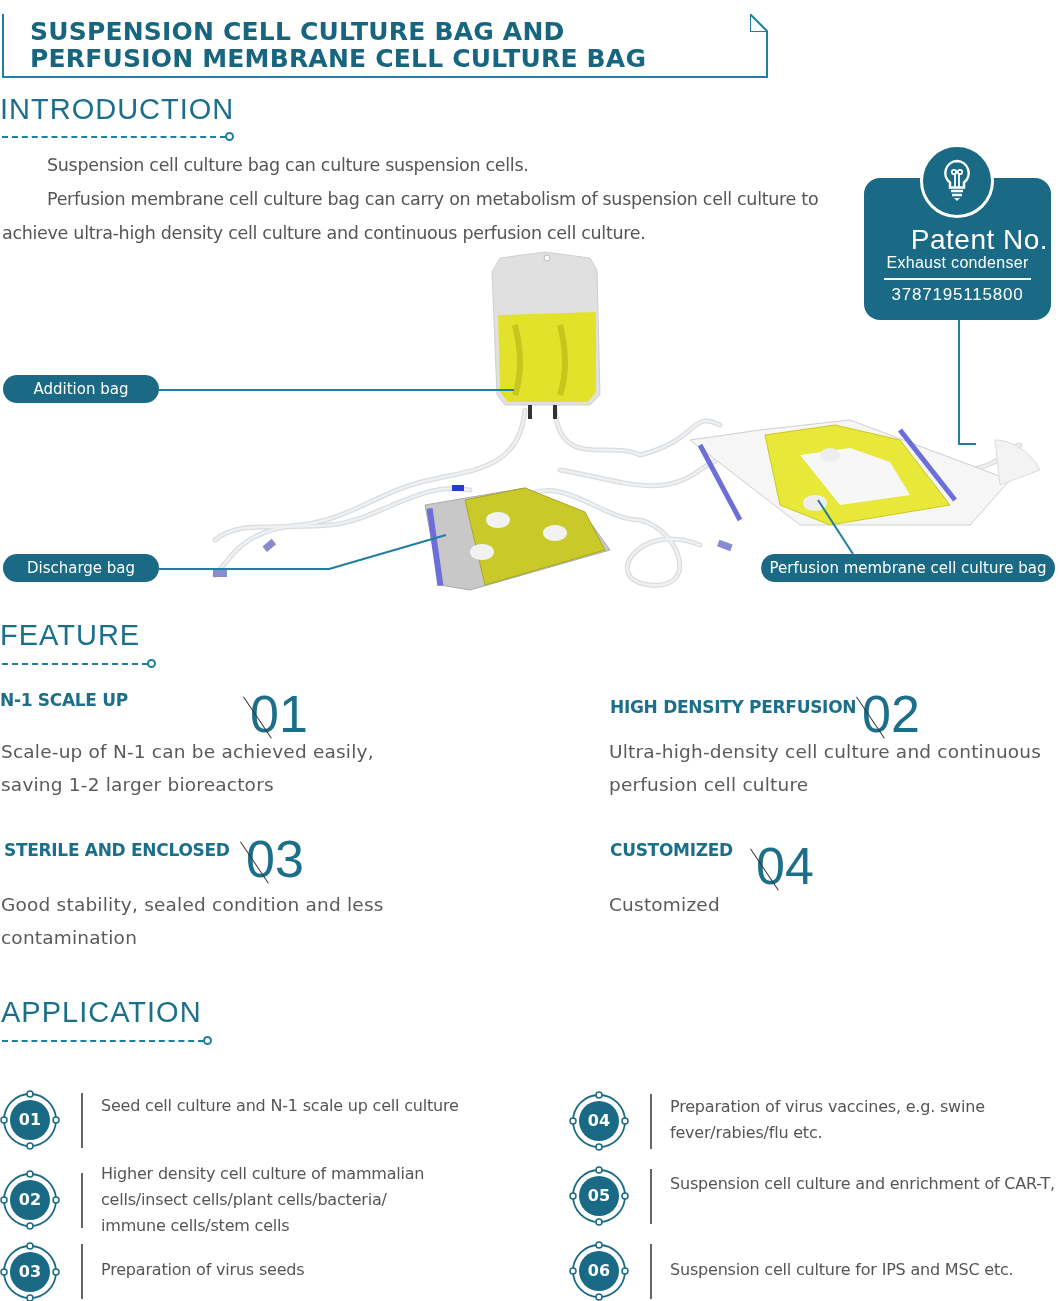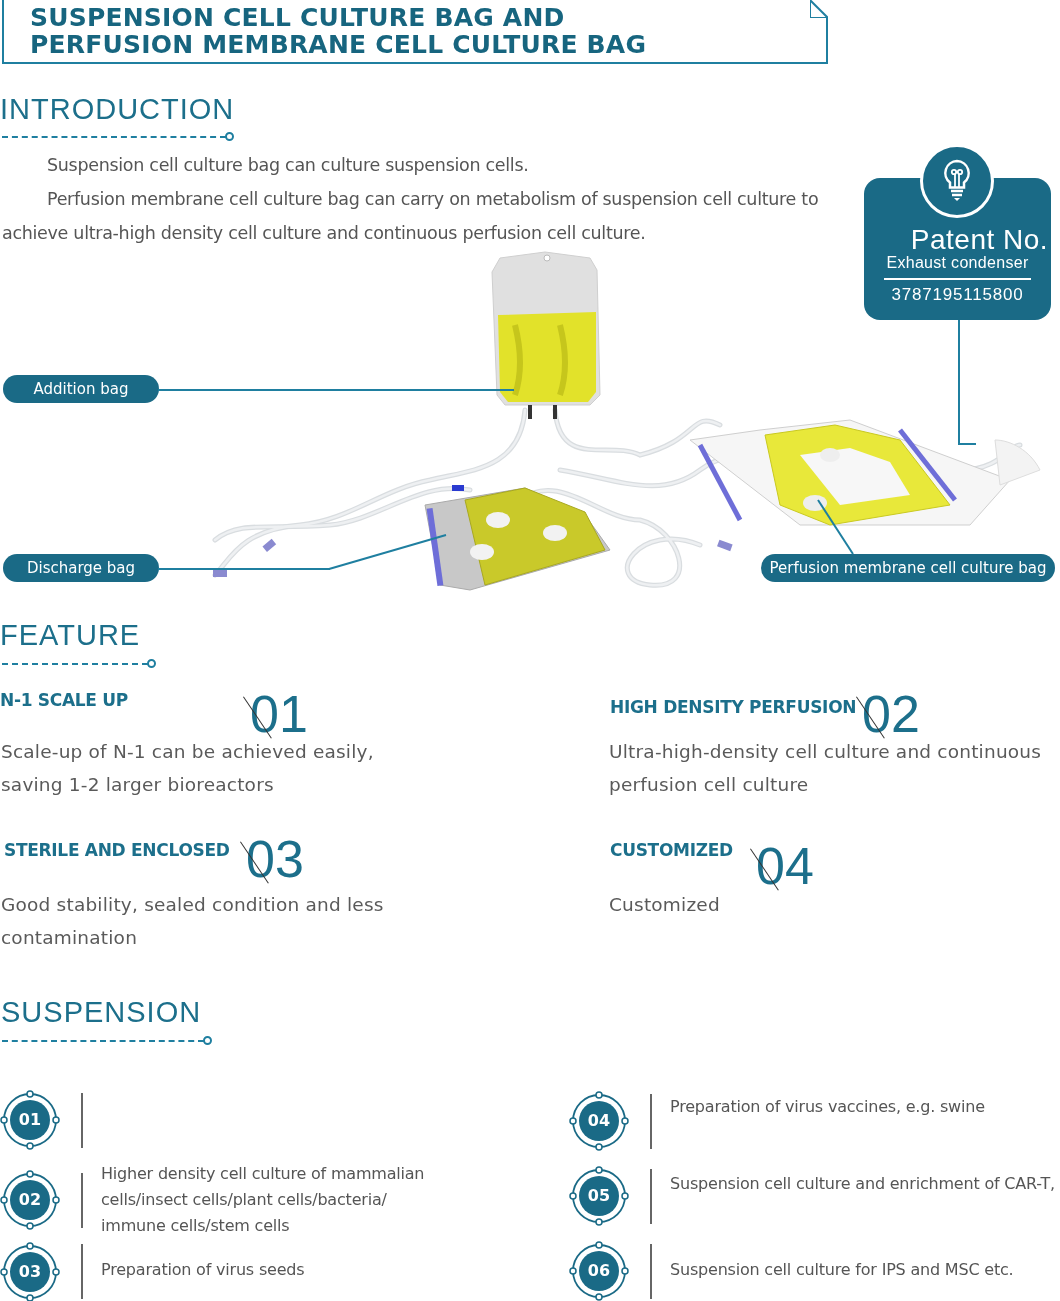--- a/index.html
+++ b/index.html
@@ -1,21 +1,21 @@
 <!DOCTYPE html>
 <html><head>
 <meta charset="utf-8">
 <style>
   * { box-sizing: border-box; margin: 0; padding: 0; }
   html, body { width: 1060px; height: 1301px; background: #ffffff; overflow: hidden; }
   body { position: relative; font-family: "Liberation Sans", sans-serif; color: #4a4a4a; }
   .abs { position: absolute; }
 
   
-  .banner { left: 2px; top: 0; width: 826px; height: 64px; border: 2px solid #1f7fa0; border-top: none; }
+  .banner { left: 2px; top: 14px; width: 766px; height: 64px; border: 2px solid #1f7fa0; border-top: none; }
   .banner-fold { right: -2px; top: 0; width: 18px; height: 18px; }
   .banner-title { left: 26px; top: 4px; font-family: "DejaVu Sans", sans-serif; font-weight: bold; font-size: 25px; line-height: 27px; color: #17657f; letter-spacing: 0.2px; }
 
   
   .sec-title { font-family: "Liberation Sans", sans-serif; font-size: 29px; color: #1c6f8b; letter-spacing: 1px; }
   .dots { height: 6px; border-top: 2px dashed #1f7fa0; }
   .dot-end { width: 9px; height: 9px; border: 2px solid #1f7fa0; border-radius: 50%; background: #fff; }
 
   .intro-p { font-family: "DejaVu Sans", sans-serif; font-size: 17.5px; color: #555; line-height: 34px; letter-spacing: -0.3px; }
 
@@ -178,37 +178,38 @@
 <div class="abs feat-num" style="left:246px;top:833px;">03</div>
 <div class="abs feat-slash" style="left:240px;top:842px;height:50px;transform:rotate(-34deg);"></div>
 <div class="abs feat-desc" style="left:1px;top:888px;">Good stability, sealed condition and less</div>
 <div class="abs feat-desc" style="left:1px;top:921px;">contamination</div>
 
 <div class="abs feat-title" style="left:610px;top:840px;">CUSTOMIZED</div>
 <div class="abs feat-num" style="left:756px;top:840px;">04</div>
 <div class="abs feat-slash" style="left:750px;top:849px;height:50px;transform:rotate(-34deg);"></div>
 <div class="abs feat-desc" style="left:609px;top:888px;">Customized</div>
 
-<div class="abs sec-title" style="left:1px;top:996px;">SUSPENSION</div>
+<div class="abs sec-title" style="left:1px;top:996px;">APPLICATION</div>
 <div class="abs dots" style="left:2px;top:1040px;width:202px;"></div>
 <div class="abs dot-end" style="left:203px;top:1036px;"></div>
 
 <div class="abs" style="left:0;top:1090px;">
   <svg class="app-badge" viewBox="0 0 60 60">
     <circle cx="30" cy="30" r="26" fill="none" stroke="#1a6a86" stroke-width="1.8"></circle>
     <circle cx="30" cy="30" r="20" fill="#1a6a86"></circle>
     <circle cx="30" cy="4" r="3" fill="#fff" stroke="#1a6a86" stroke-width="1.5"></circle>
     <circle cx="30" cy="56" r="3" fill="#fff" stroke="#1a6a86" stroke-width="1.5"></circle>
     <circle cx="4" cy="30" r="3" fill="#fff" stroke="#1a6a86" stroke-width="1.5"></circle>
     <circle cx="56" cy="30" r="3" fill="#fff" stroke="#1a6a86" stroke-width="1.5"></circle>
   </svg>
   <div class="abs" style="left:0;top:20px;width:60px;text-align:center;color:#fff;font-family:'DejaVu Sans',sans-serif;font-weight:bold;font-size:16px;">01</div>
 </div>
 <div class="abs app-vline" style="left:81px;top:1093px;height:55px;"></div>
 <div class="abs app-text" style="left:101px;top:1093px;">
+  <div>Seed cell culture and N-1 scale up cell culture</div>
 </div>
 
 <div class="abs" style="left:0;top:1170px;">
   <svg class="app-badge" viewBox="0 0 60 60">
     <circle cx="30" cy="30" r="26" fill="none" stroke="#1a6a86" stroke-width="1.8"></circle>
     <circle cx="30" cy="30" r="20" fill="#1a6a86"></circle>
     <circle cx="30" cy="4" r="3" fill="#fff" stroke="#1a6a86" stroke-width="1.5"></circle>
     <circle cx="30" cy="56" r="3" fill="#fff" stroke="#1a6a86" stroke-width="1.5"></circle>
     <circle cx="4" cy="30" r="3" fill="#fff" stroke="#1a6a86" stroke-width="1.5"></circle>
     <circle cx="56" cy="30" r="3" fill="#fff" stroke="#1a6a86" stroke-width="1.5"></circle>
@@ -245,20 +246,21 @@
     <circle cx="30" cy="4" r="3" fill="#fff" stroke="#1a6a86" stroke-width="1.5"></circle>
     <circle cx="30" cy="56" r="3" fill="#fff" stroke="#1a6a86" stroke-width="1.5"></circle>
     <circle cx="4" cy="30" r="3" fill="#fff" stroke="#1a6a86" stroke-width="1.5"></circle>
     <circle cx="56" cy="30" r="3" fill="#fff" stroke="#1a6a86" stroke-width="1.5"></circle>
   </svg>
   <div class="abs" style="left:0;top:20px;width:60px;text-align:center;color:#fff;font-family:'DejaVu Sans',sans-serif;font-weight:bold;font-size:16px;">04</div>
 </div>
 <div class="abs app-vline" style="left:650px;top:1094px;height:55px;"></div>
 <div class="abs app-text" style="left:670px;top:1094px;">
   <div>Preparation of virus vaccines, e.g. swine</div>
+  <div>fever/rabies/flu etc.</div>
 </div>
 
 <div class="abs" style="left:569px;top:1166px;">
   <svg class="app-badge" viewBox="0 0 60 60">
     <circle cx="30" cy="30" r="26" fill="none" stroke="#1a6a86" stroke-width="1.8"></circle>
     <circle cx="30" cy="30" r="20" fill="#1a6a86"></circle>
     <circle cx="30" cy="4" r="3" fill="#fff" stroke="#1a6a86" stroke-width="1.5"></circle>
     <circle cx="30" cy="56" r="3" fill="#fff" stroke="#1a6a86" stroke-width="1.5"></circle>
     <circle cx="4" cy="30" r="3" fill="#fff" stroke="#1a6a86" stroke-width="1.5"></circle>
     <circle cx="56" cy="30" r="3" fill="#fff" stroke="#1a6a86" stroke-width="1.5"></circle>

